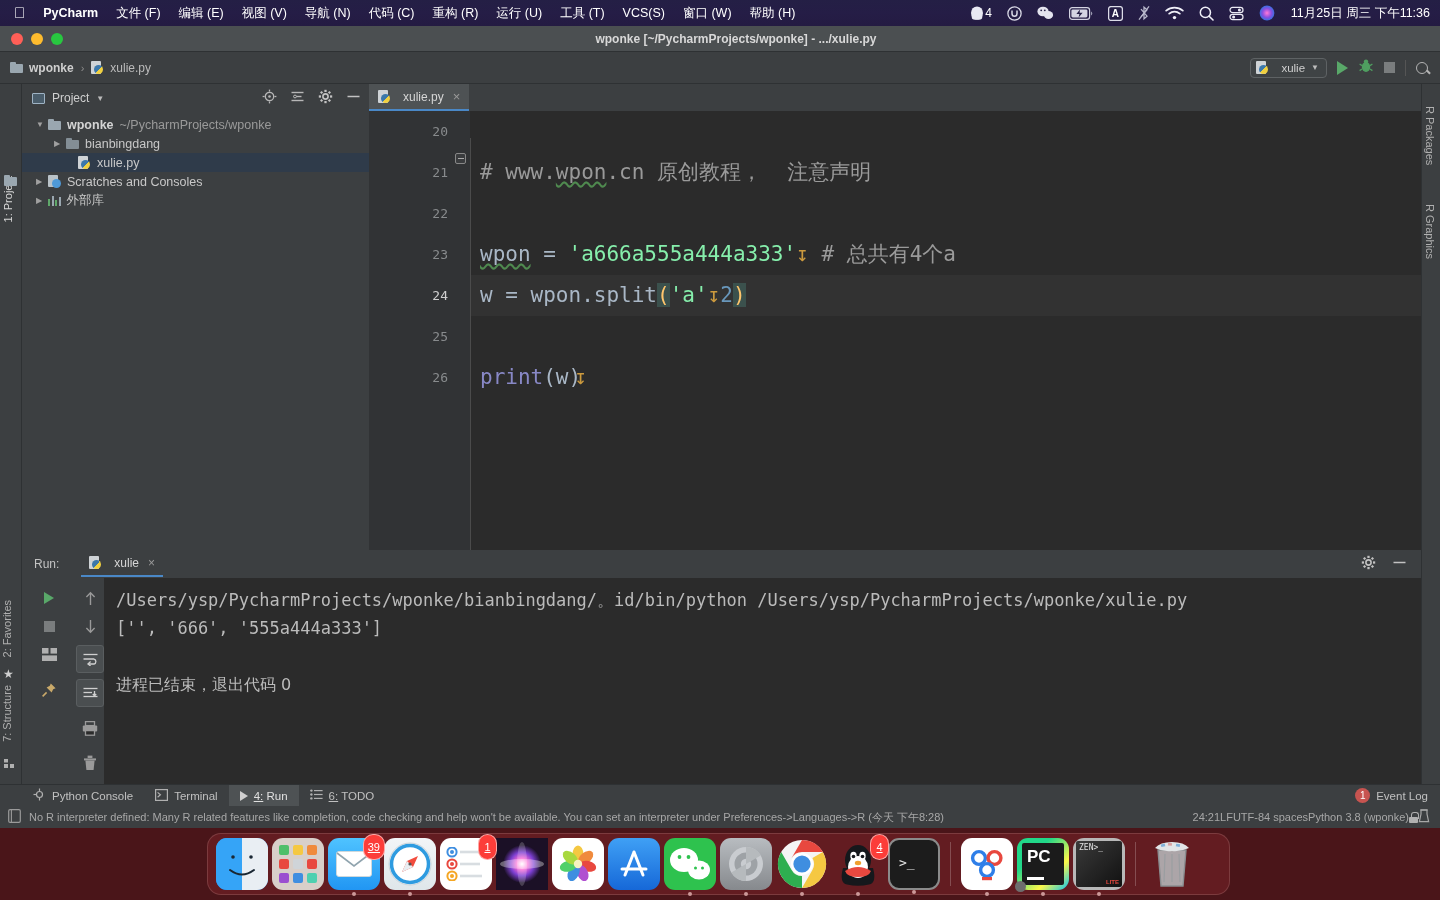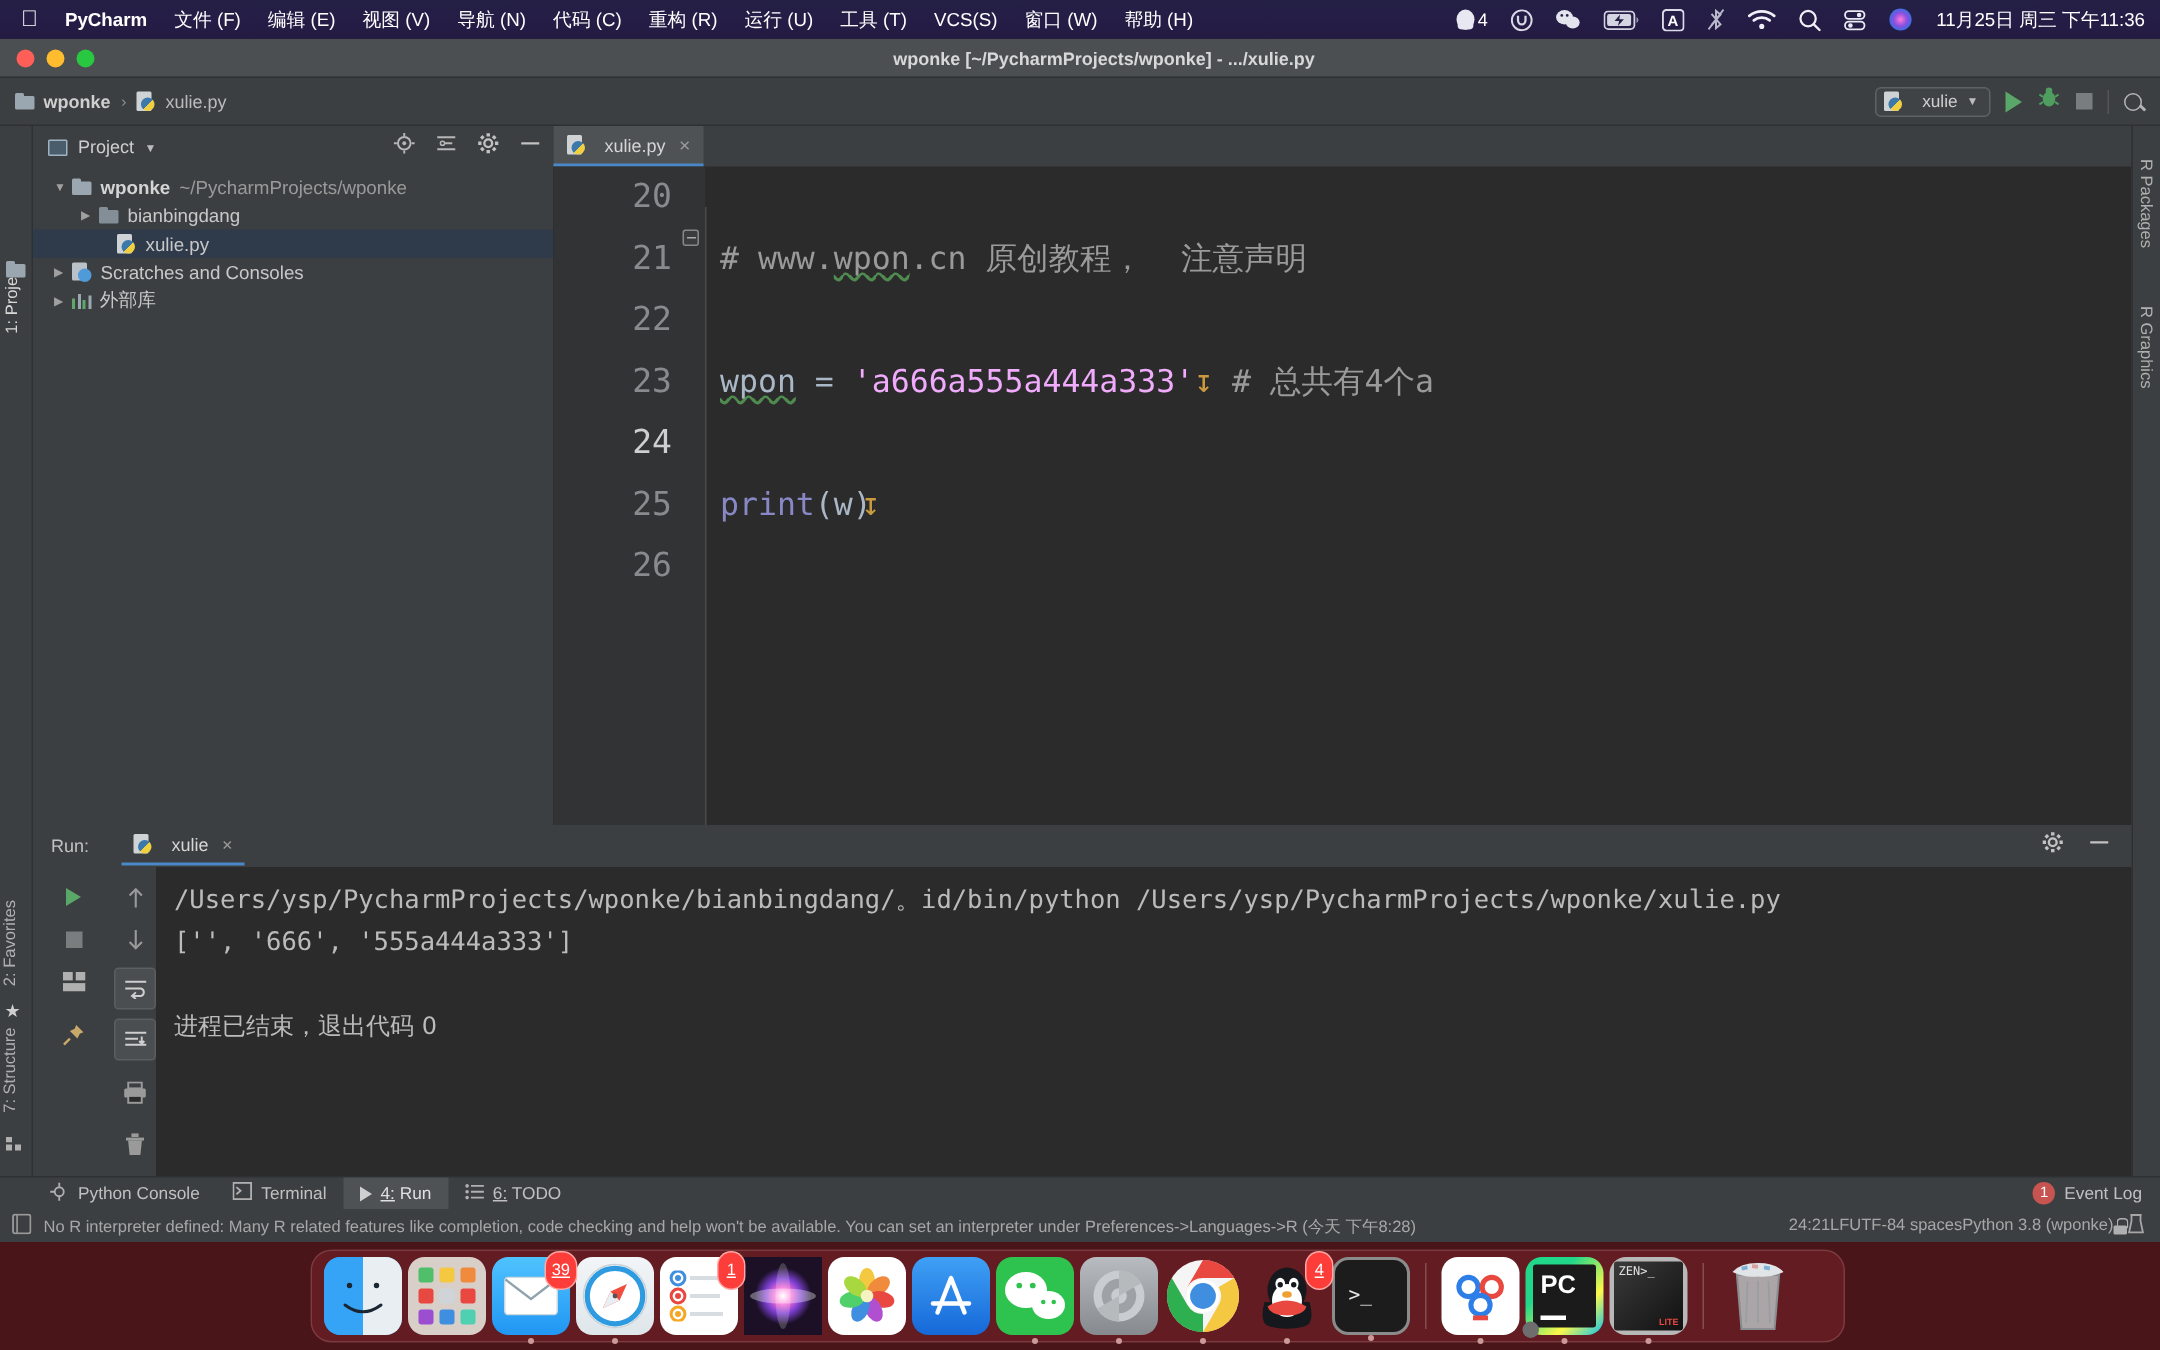--- a/index.html
+++ b/index.html
@@ -96,31 +96,31 @@
 
   
   .editorwrap { position:absolute; left:369px; top:84px; width:1052px; height:466px; background:#2b2b2b; }
   .tabbar { height:27px; background:#3c3f41; display:flex; align-items:stretch; }
   .etab { display:flex; align-items:center; gap:6px; padding:0 9px 0 9px;
     background:#4e5254; font-size:12px; color:#d6d6d6; border-bottom:2px solid #4a88c7; }
   .etab .x { color:#9a9a9a; font-size:13px; margin-left:3px; }
   .gutter { position:absolute; left:0; top:27px; width:101px; height:439px; background:#313335; }
   .gutter .ln {
     height:41px; line-height:41px; text-align:right; padding-right:22px;
-    font-family:"DejaVu Sans Mono", monospace; font-size:22px; color:#888b8d;
+    font-family:"DejaVu Sans Mono", monospace; font-size:13px; color:#888b8d;
   }
   .gutter .ln.cur { color:#cfcfcf; }
   .codearea { position:absolute; left:101px; top:27px; right:0; bottom:0; }
   .codeline {
     height:41px; line-height:41px; padding-left:10px;
     font-family:"DejaVu Sans Mono", monospace; font-size:21px; white-space:pre;
   }
   .codeline.cur { background:#323232; }
   .c-comment { color:#9a9a9a; }
-  .c-str { color:#f0abfc; }
+  .c-str { color:#86efac; }
   .c-num { color:#6897bb; }
   .c-def { color:#a9b7c6; }
   .c-brace-hl { background:#3b514d; color:#ffc66d; }
   .squiggle-g { text-decoration: underline wavy #4f8a4f; text-decoration-skip-ink:none;}
   .fold-mark { position:absolute; left:86px; width:11px; height:11px; border:1.5px solid #888;
      border-radius:2px; background:#3a3c3e; }
   .fold-mark:after{content:"";position:absolute;left:1.5px;top:4px;width:6px;height:1.3px;background:#aaa;}
   .indent-guide { position:absolute; left:101px; top:27px; width:1px; height:439px; background:#4b4b4b;}
   .cret { display:inline-block; color:#cc9a3e; font-family:"DejaVu Sans Mono",monospace; }
 
@@ -453,20 +453,21 @@
       <div class="indent-guide" style="left:0;"></div>
 
       <div class="codeline"><span></span></div>
 
       <div class="codeline"><span class="c-comment">#&nbsp;www.<span class="squiggle-g">wpon</span>.cn&nbsp;原创教程，&nbsp;&nbsp;注意声明</span></div>
 
       <div class="codeline"></div>
 
       <div class="codeline"><span class="c-def squiggle-g">wpon</span><span class="c-def"> = </span><span class="c-str">'a666a555a444a333'</span><span class="cret">↧</span><span class="c-comment"> # 总共有4个a</span></div>
 
+      <div class="codeline cur"><span class="c-def">w = wpon.split</span><span class="c-brace-hl">(</span><span class="c-str">'a'</span><span class="cret">↧</span><span class="c-num">2</span><span class="c-brace-hl">)</span></div>
 
       <div class="codeline"></div>
 
       <div class="codeline"><span style="color:#8888c6;">print</span><span class="c-def">(w)</span><span class="cret" style="margin-left:-7px;">↧</span></div>
 
     </div>
   </div>
 
   <div class="rightstripe">
     <span class="vtab" style="top:22px; left:2px; writing-mode:vertical-rl; transform:none;">R Packages</span>

